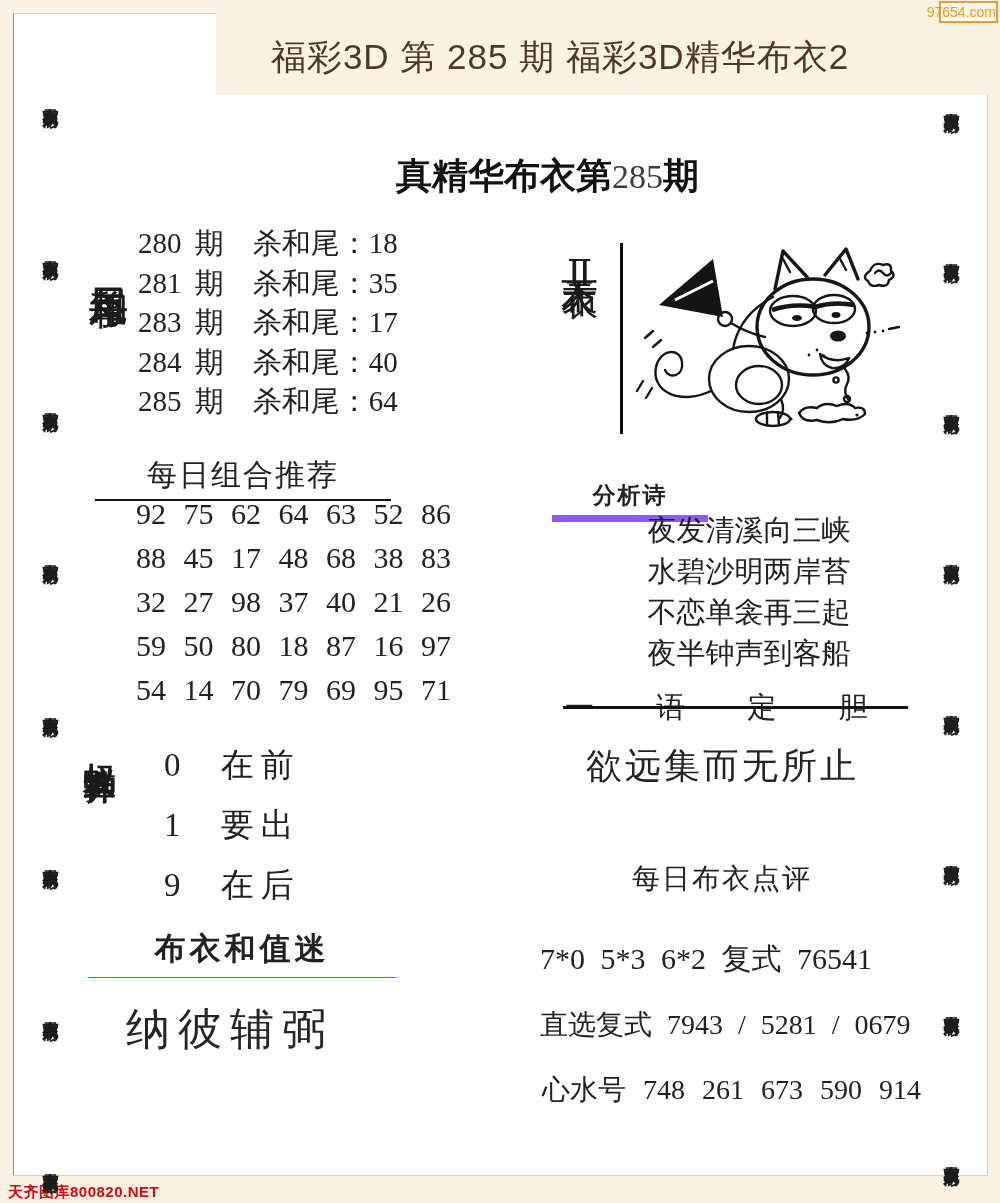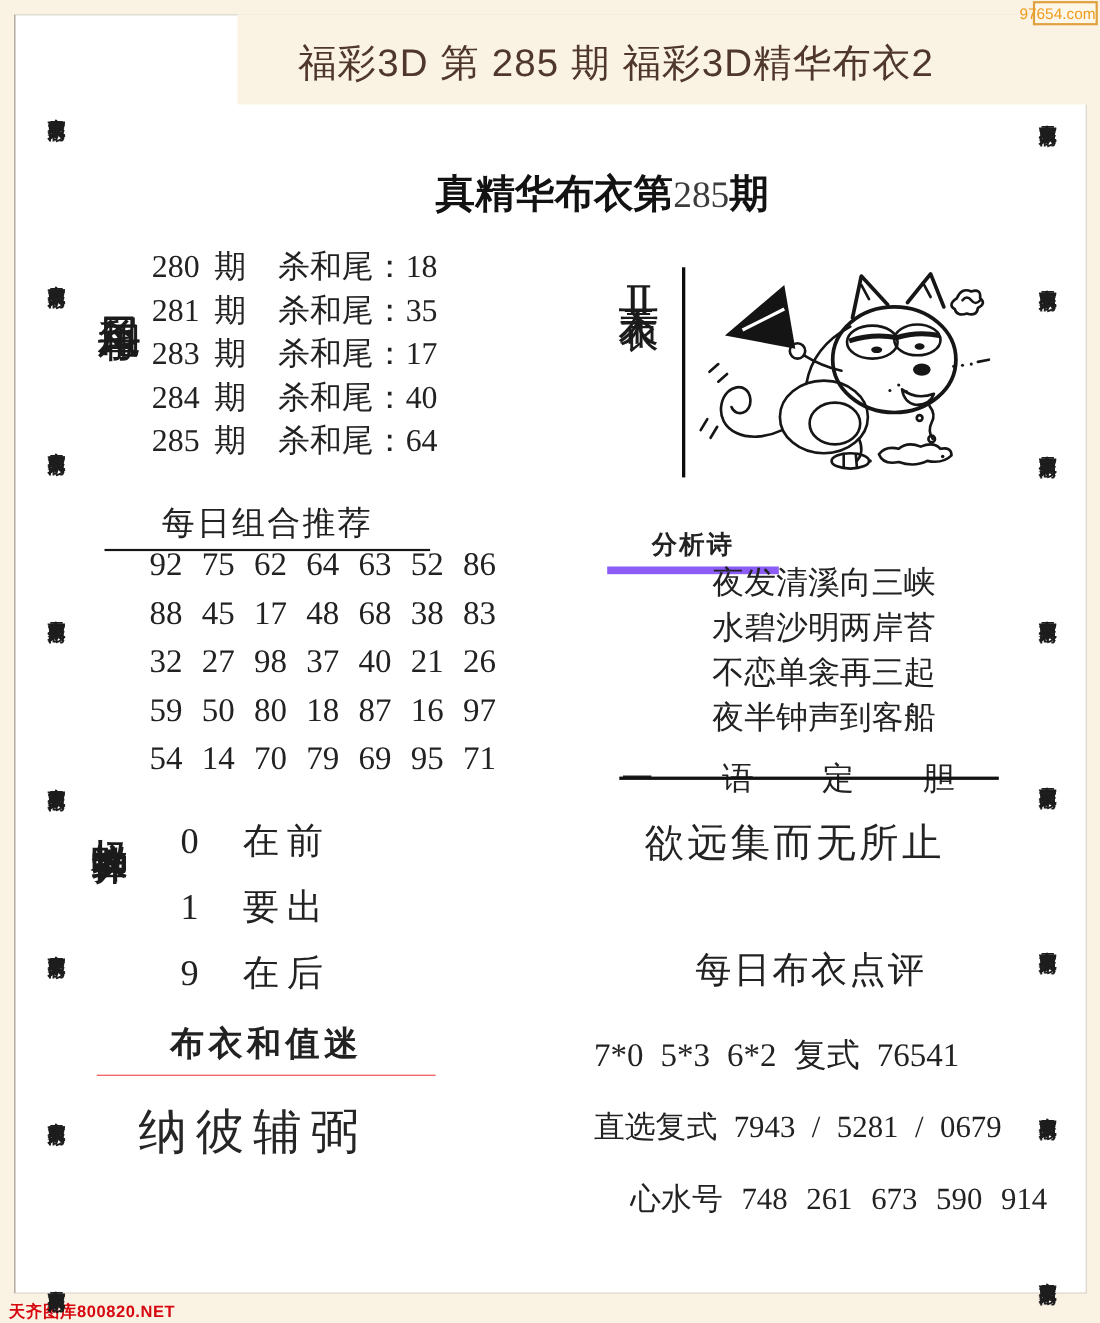--- a/index.html
+++ b/index.html
@@ -63,25 +63,25 @@
   .corner-label { left:561px; top:252px; font-size:37px; color:#1b1b1b; }
   .cartoon-box { left:620px; top:243px; width:281px; height:191px; background:#fff; border-left:3px solid #0c0c0c; }
   .poem-header {
     left:552px; top:480px; width:156px; text-align:center; font-size:23px; font-weight:bold;
     letter-spacing:2px; padding-bottom:4px; border-bottom:7px solid #8b5cf6;
   }
   .poem-lines { left:593px; top:510px; width:312px; text-align:center; font-size:29px; line-height:41px; }
   .dan-line { left:565px; top:688px; width:342px; font-size:29px; word-spacing:55px; white-space:nowrap; }
   .dan-rule { left:563px; top:706px; width:345px; height:3px; background:#121212; }
   .slogan { left:586px; top:742px; font-size:36px; letter-spacing:3px; color:#242424; white-space:nowrap; }
-  .comment-header { left:632px; top:860px; font-size:33px; letter-spacing:2px; }
+  .comment-header { left:632px; top:860px; font-size:28px; letter-spacing:2px; }
   .pick { white-space:nowrap; color:#222; }
   .pick.fushi   { left:540px; top:939px;  font-size:30px; word-spacing:8px; }
   .pick.zhixuan { left:540px; top:1006px; font-size:28px; word-spacing:8px; }
-  .pick.xinshui { left:542px; top:1071px; font-size:28px; word-spacing:10px;margin-left:31px; }
+  .pick.xinshui { left:542px; top:1071px; font-size:28px; word-spacing:10px; }
   .footer-red {
     left:8px; top:1183px; font-family:"Liberation Sans","DejaVu Sans",sans-serif;
     font-weight:bold; font-size:15px; color:#d6070f; letter-spacing:0.5px;
   }
   svg .ln { fill:none; stroke:#161616; stroke-width:2.4; stroke-linecap:round; stroke-linejoin:round; }
   svg .fat { stroke-width:3.4; }
 </style>
 </head>
 <body>
 

